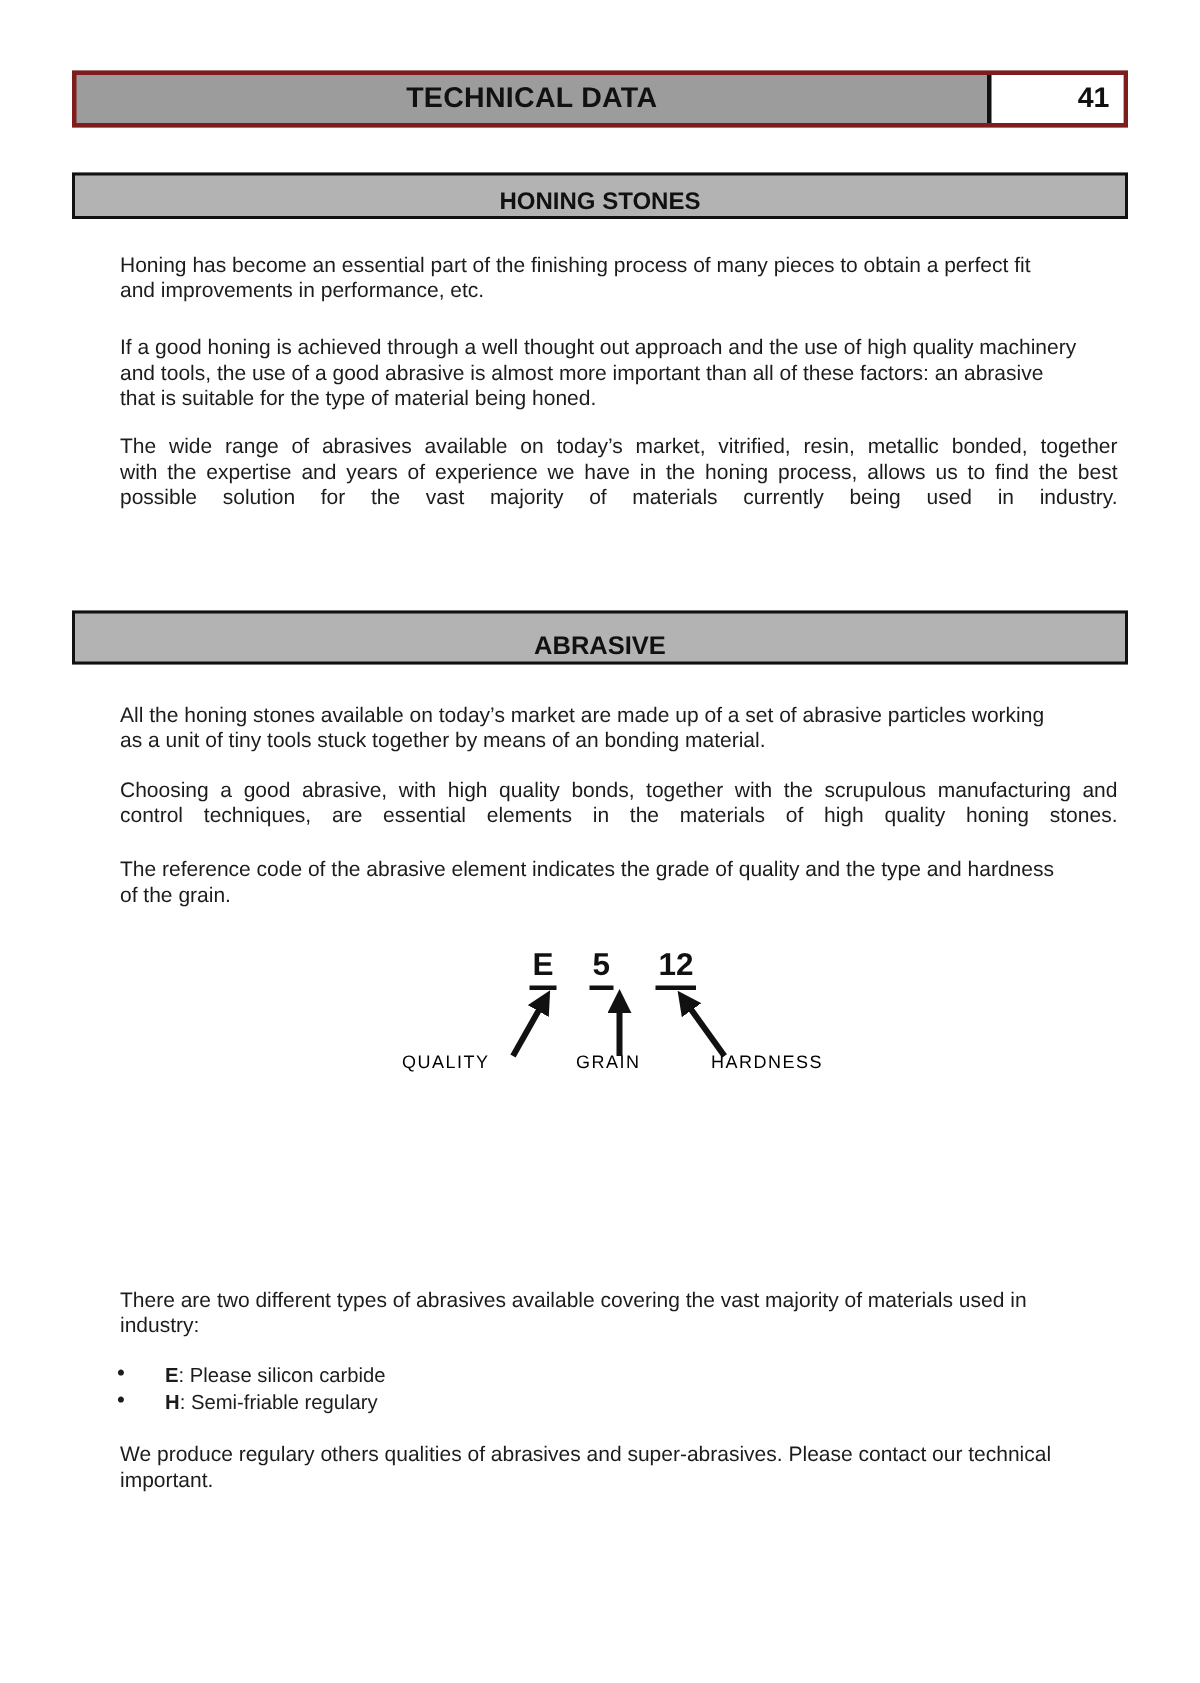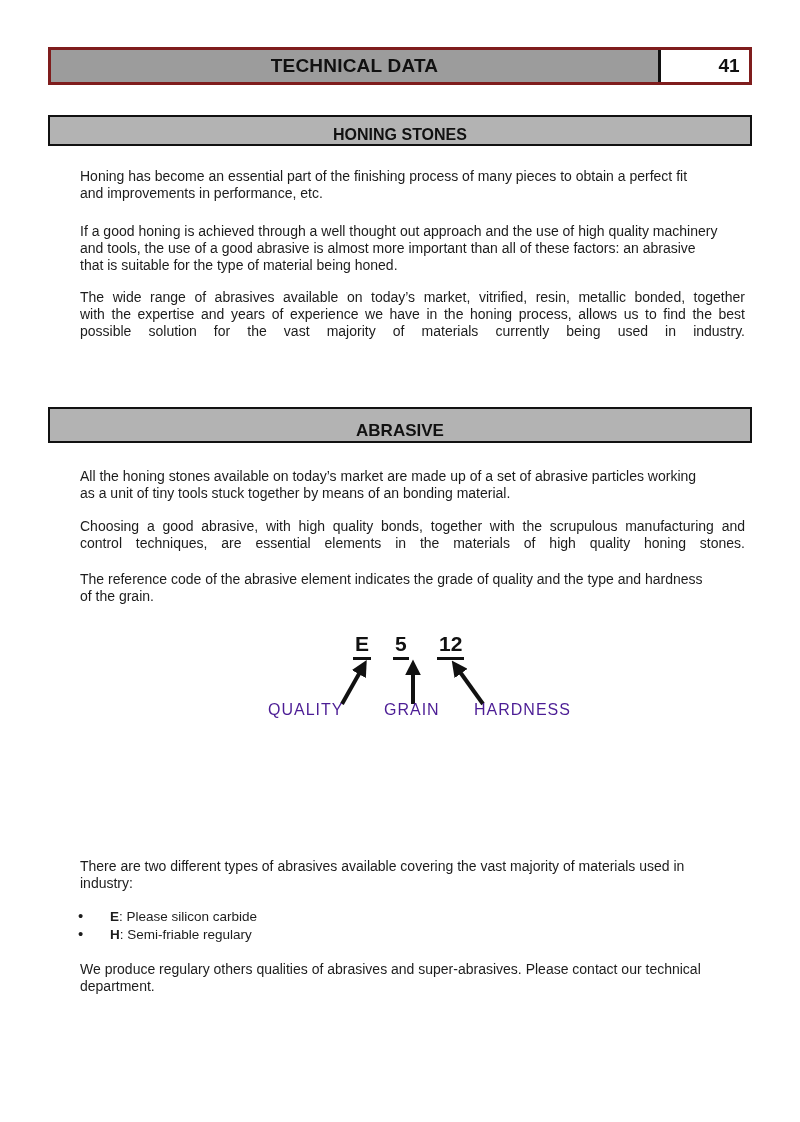--- a/index.html
+++ b/index.html
@@ -45,21 +45,21 @@
   }
   .just{text-align:justify;text-align-last:justify;}
   
   .code-token{
     position:absolute;top:632px;
     font-size:21px;font-weight:bold;color:#111;
     border-bottom:3px solid #111;padding:0 2px 1px 2px;line-height:24px;
   }
   .diag-label{
     position:absolute;top:701px;
-    font-size:16px;color:#4c1d95;letter-spacing:1px;
+    font-size:12px;color:#000000;letter-spacing:1px;
   }
   .arrows{position:absolute;left:280px;top:658px;width:220px;height:50px;}
   
   .bullets{position:absolute;left:48px;top:908px;width:680px;}
   .bullet-row{position:relative;height:18px;line-height:18px;font-size:13.5px;}
   .dot{position:absolute;left:30px;top:-1px;font-size:15px;}
   .btext{position:absolute;left:62px;top:0;}
   .bkey{font-weight:bold;}
 </style>
 </head>
@@ -121,15 +121,15 @@
       <span class="dot">•</span>
       <span class="btext"><span class="bkey">E</span><span>: Please silicon carbide</span></span>
     </div>
     <div class="bullet-row">
       <span class="dot">•</span>
       <span class="btext"><span class="bkey">H</span><span>: Semi-friable regulary</span></span>
     </div>
   </div>
 
   <p class="para" style="top:961px">We produce regulary others qualities of abrasives and super-abrasives. Please contact our technical
-department.</p>
+important.</p>
 
 </div>
 
 </body></html>

